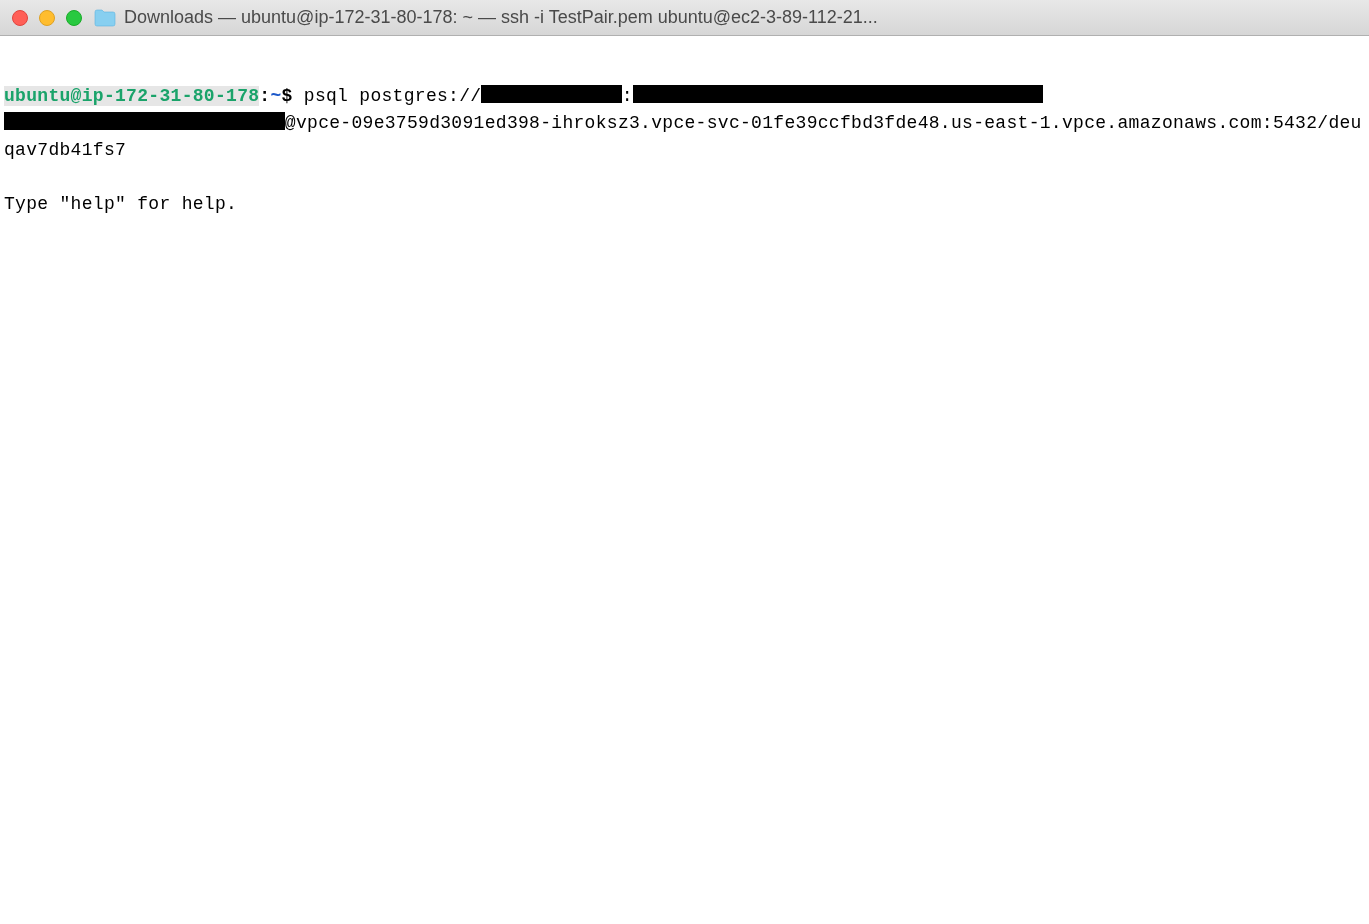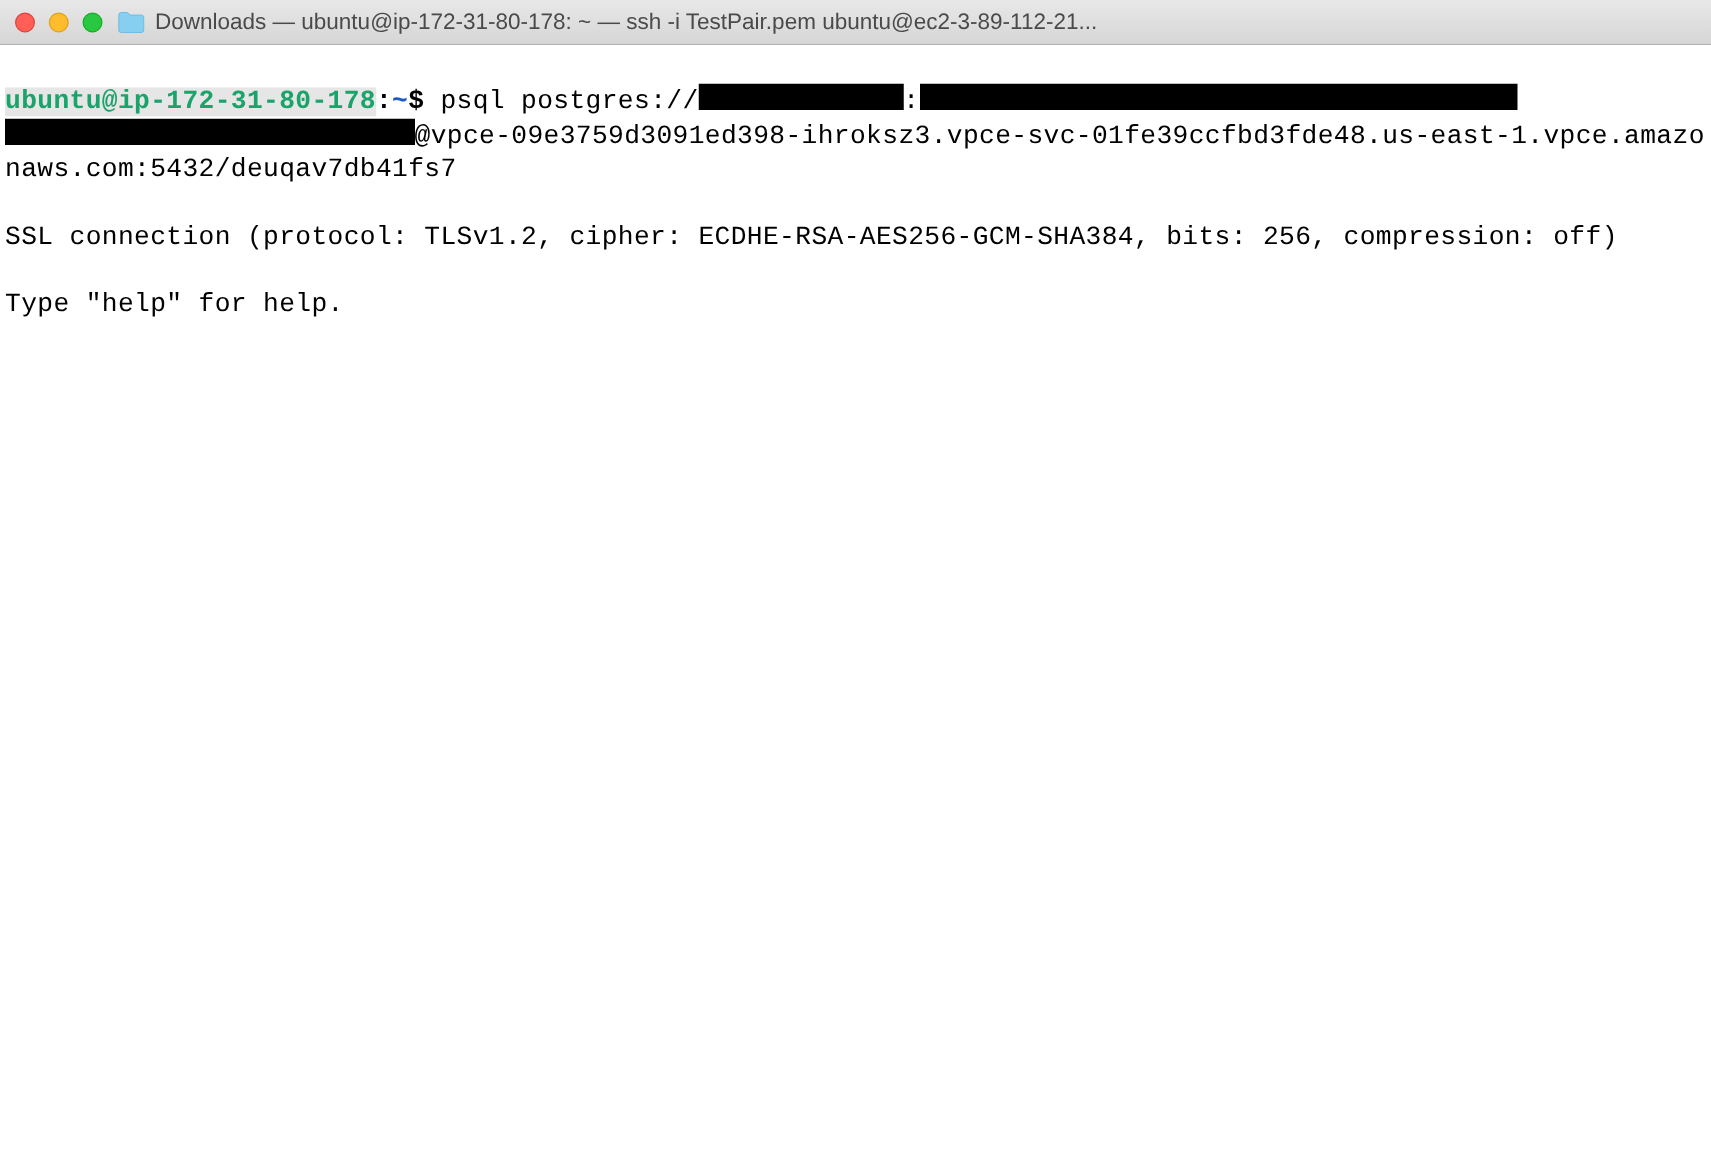--- a/index.html
+++ b/index.html
@@ -62,22 +62,22 @@
 
     .title-text {
       white-space: nowrap;
       overflow: hidden;
       text-overflow: ellipsis;
       flex: 0 1 auto;
     }
 
     
     .terminal {
-      padding: 4px 4px;
-      font-size: 21px;
+      padding: 20px 4px;
+      font-size: 18px;
       line-height: 27px;
       letter-spacing: 0.3px;
       white-space: pre-wrap;
       word-break: break-all;
       color: #000;
       background: #fff;
     }
 
     .prompt-host {
       color: #1aa36a;
@@ -134,16 +134,15 @@
     <svg viewBox="0 0 22 18">
       <path d="M1 3 Q1 1 3 1 L8 1 L10 3 L19 3 Q21 3 21 5 L21 15 Q21 17 19 17 L3 17 Q1 17 1 15 Z" fill="#87cff0" stroke="#5bb4e0" stroke-width="0.6"></path>
     </svg>
   </span>
   <span class="title-text">Downloads — ubuntu@ip-172-31-80-178: ~ — ssh -i TestPair.pem ubuntu@ec2-3-89-112-21...</span>
 </div>
 
 <div class="terminal">
 <span class="line"><span class="prompt-host">ubuntu@ip-172-31-80-178</span><span class="prompt-sep">:</span><span class="prompt-path">~</span><span class="prompt-symbol">$</span> <span>psql postgres://</span><span class="redact redact-1"></span><span>:</span><span class="redact redact-2"></span>
 <span class="redact redact-3"></span><span>@vpce-09e3759d3091ed398-ihroksz3.vpce-svc-01fe39ccfbd3fde48.us-east-1.vpce.amazonaws.com:5432/deuqav7db41fs7</span></span>
-<span class="line"><span>SSL connection (protocol: TLSv1.2, cipher: ECDHE-RSA-AES256-GCM-SHA384, bits: 256, compression: off)</span></span>
 <span class="line"><span>Type "help" for help.</span></span>
 <span class="line">&nbsp;</span>
 </div>
 
 </body></html>

